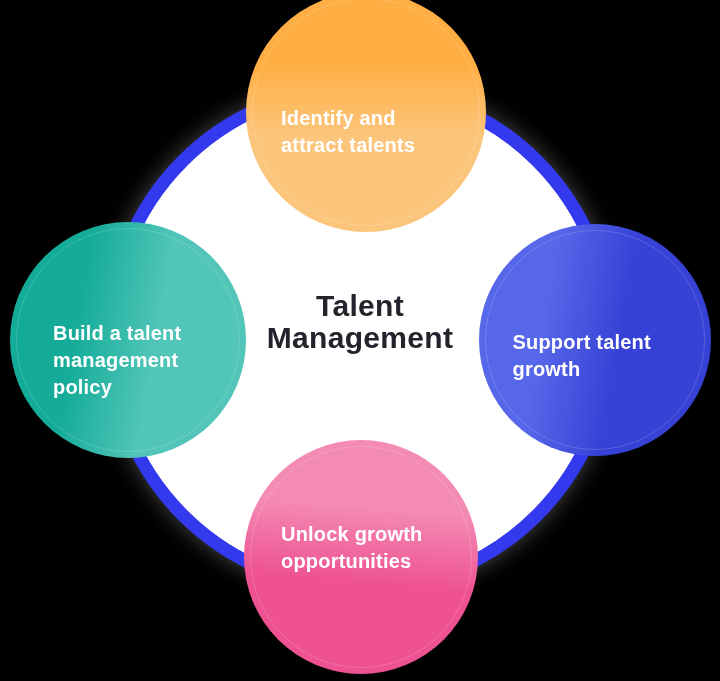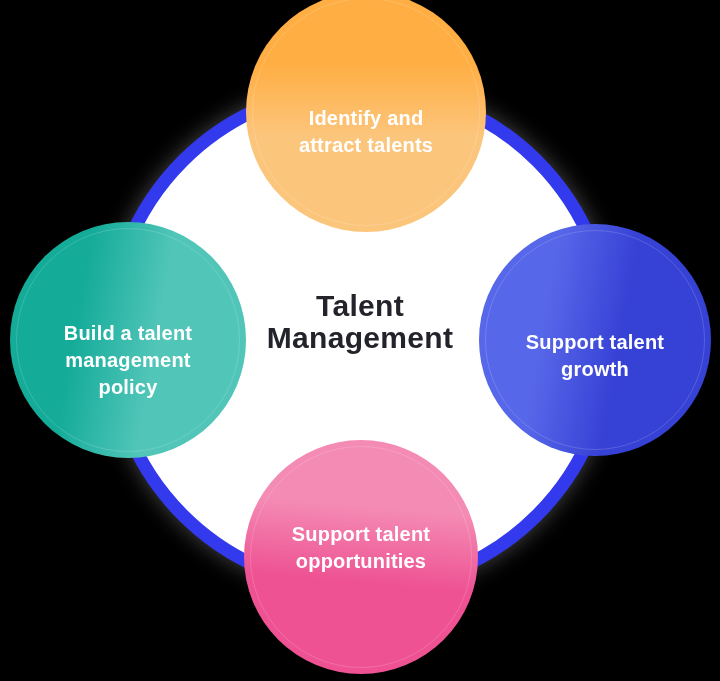--- a/index.html
+++ b/index.html
@@ -51,21 +51,21 @@
   .node::after {
     content: "";
     position: absolute;
     inset: 6px;
     border-radius: 50%;
     border: 1.5px solid rgba(255,255,255,0.16);
     pointer-events: none;
   }
   .node-label {
     position: relative;
-    text-align: center;
+    text-align: left;
     font-size: 20px;
     font-weight: 700;
     line-height: 27px;
     letter-spacing: 0.2px;
     color: #ffffff;
   }
   .node-top    { left: 246px; top: -8px;  width: 240px; height: 240px; }
   .node-left   { left: 10px;  top: 222px; width: 236px; height: 236px; }
   .node-right  { left: 479px; top: 224px; width: 232px; height: 232px; }
   .node-bottom { left: 244px; top: 440px; width: 234px; height: 234px; }
@@ -88,18 +88,18 @@
 
   <div class="node node-left" style="background: linear-gradient(100deg, rgb(20, 171, 153) 30%, rgb(80, 197, 184) 60%);">
     <span class="node-label" style="color: rgb(255, 255, 255); margin-top: 44px;">Build a talent management policy</span>
   </div>
 
   <div class="node node-right" style="background: linear-gradient(100deg, rgb(87, 103, 233) 30%, rgb(54, 65, 213) 60%);">
     <span class="node-label" style="color: rgb(255, 255, 255);">Support talent growth</span>
   </div>
 
   <div class="node node-bottom" style="background: linear-gradient(185deg, rgb(244, 139, 180) 30%, rgb(238, 82, 147) 60%);">
-    <span class="node-label" style="color: rgb(255, 255, 255);">Support talent opportunities</span>
+    <span class="node-label" style="color: rgb(255, 255, 255);">Unlock growth opportunities</span>
   </div>
 
   <div class="center-title">Talent Management</div>
 
 </div>
 
 </body></html>

